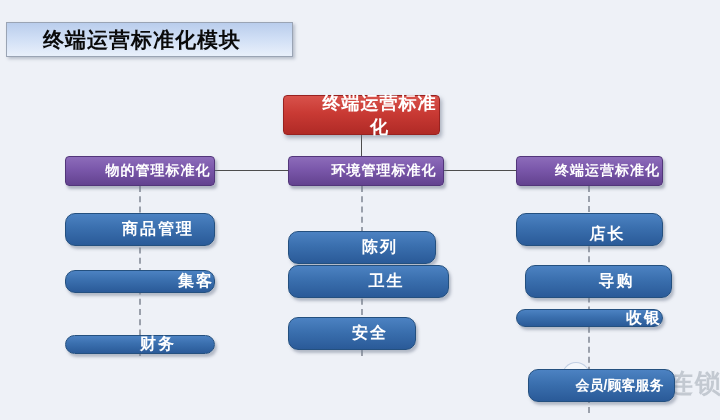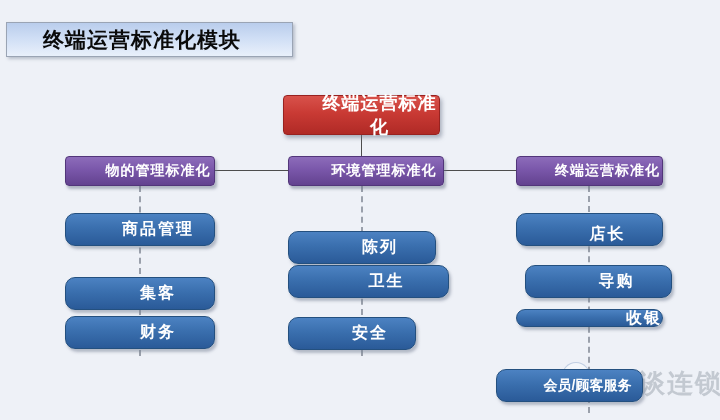--- a/index.html
+++ b/index.html
@@ -95,24 +95,24 @@
 <div class="abs node node-purple z-box" style="left:288px;top:156px;width:156px;height:30px;">
   <span>环境管理标准化</span>
 </div>
 <div class="abs node node-purple z-box" style="left:516px;top:156px;width:147px;height:30px;">
   <span>终端运营标准化</span>
 </div>
 
 <div class="abs node node-blue z-box" style="left:65px;top:213px;width:150px;height:33px;">
   <span>商品管理</span>
 </div>
-<div class="abs node node-blue z-box" style="left:65px;top:277px;width:150px;height:33px;">
+<div class="abs node node-blue z-box" style="left:65px;top:270px;width:150px;height:23px;justify-content:flex-end;">
   <span>集客</span>
 </div>
-<div class="abs node node-blue z-box" style="left:65px;top:316px;width:150px;height:33px;">
+<div class="abs node node-blue z-box" style="left:65px;top:335px;width:150px;height:19px;">
   <span>财务</span>
 </div>
 
 <div class="abs node node-blue z-box" style="left:288px;top:231px;width:148px;height:33px;">
   <span>陈列</span>
 </div>
 <div class="abs node node-blue z-box" style="left:288px;top:265px;width:161px;height:33px;">
   <span>卫生</span>
 </div>
 <div class="abs node node-blue z-box" style="left:288px;top:317px;width:128px;height:33px;">
@@ -121,21 +121,21 @@
 
 <div class="abs node node-blue z-box" style="left:516px;top:213px;width:147px;height:33px;align-items:flex-end;">
   <span>店长</span>
 </div>
 <div class="abs node node-blue z-box" style="left:516px;top:265px;width:147px;height:33px;margin-left:9px;">
   <span>导购</span>
 </div>
 <div class="abs node node-blue z-box" style="left:516px;top:309px;width:147px;height:18px;justify-content:flex-end;">
   <span>收银</span>
 </div>
-<div class="abs node node-blue z-box" style="left:496px;top:369px;width:147px;height:33px;font-size:14px;letter-spacing:0;">
+<div class="abs node node-blue z-box" style="left:528px;top:369px;width:147px;height:33px;font-size:14px;letter-spacing:0;">
   <span>会员/顾客服务</span>
 </div>
 
 <div class="watermark">
   <div class="wm-logo-a"></div>
   <div class="wm-logo-b"></div>
   <div class="wm-text">强叔谈连锁</div>
 </div>
 
 </body></html>

